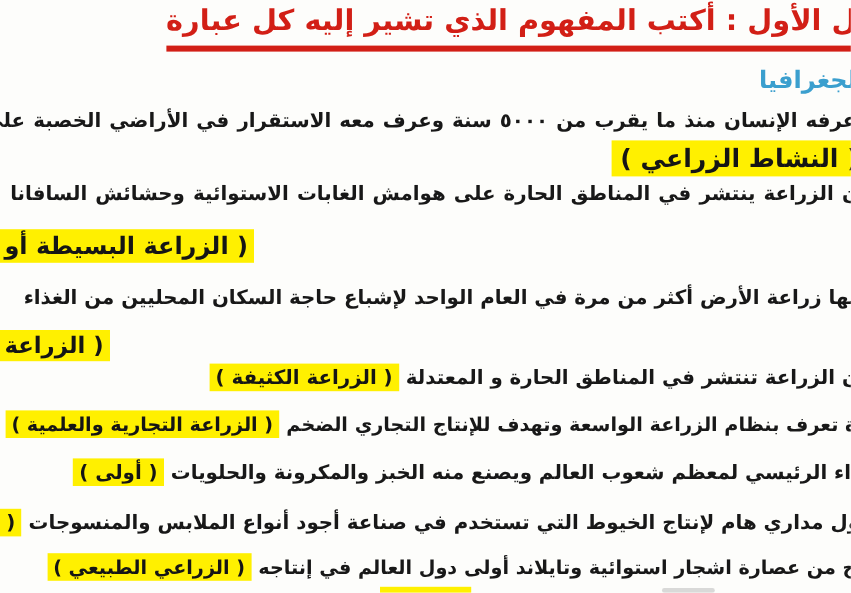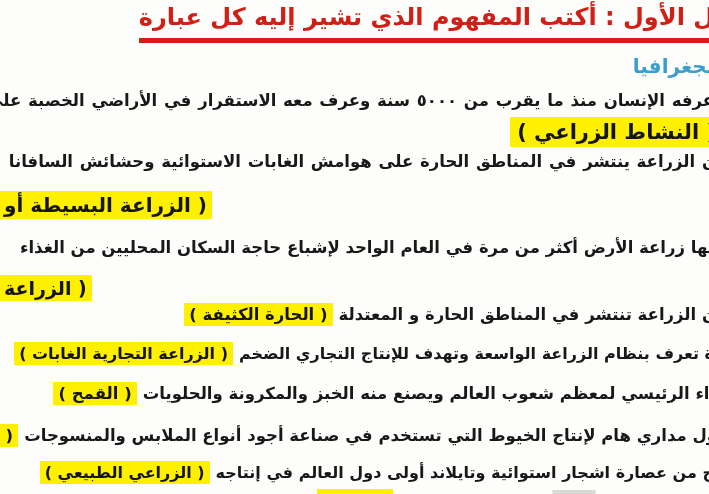--- a/index.html
+++ b/index.html
@@ -92,29 +92,29 @@
 
   <div class="row" id="l5">
     <span>بها زراعة الأرض أكثر من مرة في العام الواحد لإشباع حاجة السكان المحليين من الغذاء</span>
   </div>
 
   <div class="row" id="l6">
     <span class="hl">( الزراعة</span>
   </div>
 
   <div class="row" id="l7">
-    <span>ن الزراعة تنتشر في المناطق الحارة و المعتدلة</span><span class="hl">( الحارة الكثيفة )</span>
+    <span>ن الزراعة تنتشر في المناطق الحارة و المعتدلة</span><span class="hl">( الزراعة الكثيفة )</span>
   </div>
 
   <div class="row" id="l8">
-    <span>ة تعرف بنظام الزراعة الواسعة وتهدف للإنتاج التجاري الضخم</span><span class="hl">( الزراعة التجارية الغابات )</span>
+    <span>ة تعرف بنظام الزراعة الواسعة وتهدف للإنتاج التجاري الضخم</span><span class="hl">( الزراعة التجارية والعلمية )</span>
   </div>
 
   <div class="row" id="l9">
-    <span>ذاء الرئيسي لمعظم شعوب العالم ويصنع منه الخبز والمكرونة والحلويات</span><span class="hl">( القمح )</span>
+    <span>ذاء الرئيسي لمعظم شعوب العالم ويصنع منه الخبز والمكرونة والحلويات</span><span class="hl">( أولى )</span>
   </div>
 
   <div class="row" id="l10">
     <span>ول مداري هام لإنتاج الخيوط التي تستخدم في صناعة أجود أنواع الملابس والمنسوجات</span><span class="hl">( القطن )</span>
   </div>
 
   <div class="row" id="l11">
     <span>ج من عصارة اشجار استوائية وتايلاند أولى دول العالم في إنتاجه</span><span class="hl">( الزراعي الطبيعي )</span>
   </div>
 

